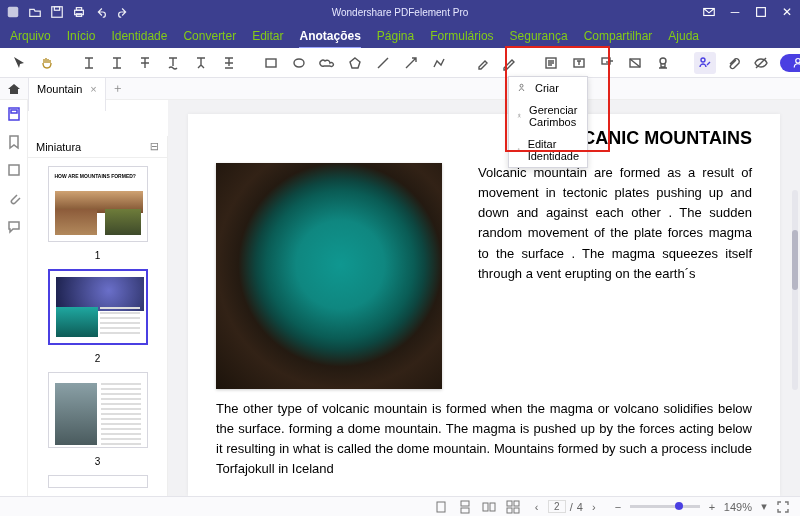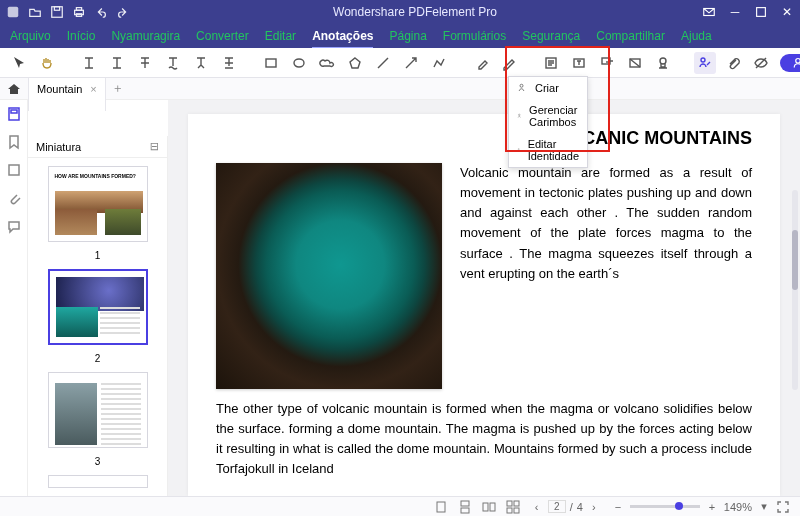--- a/index.html
+++ b/index.html
@@ -1,26 +1,26 @@
 <!DOCTYPE html>
 <html><head>
 <meta charset="utf-8">
 <style>
 * { margin: 0; padding: 0; box-sizing: border-box; }
 body { font-family: "Segoe UI", Arial, sans-serif; font-size: 12px; background: #fff; width: 800px; height: 516px; overflow: hidden; position: relative; }
 
 .titlebar { background: #3c3f8f; height: 24px; display: flex; align-items: center; color: #fff; padding: 0 6px; justify-content: space-between; }
 .titlebar-left { display: flex; align-items: center; gap: 8px; }
 .titlebar-left .ico { width: 14px; height: 14px; display: inline-flex; align-items: center; justify-content: center; opacity: .9; }
-.title-text { position: absolute; left: 50%; transform: translateX(-50%); font-size: 12px; color: #e7e8ff; margin-left: 15px; }
+.title-text { position: absolute; left: 50%; transform: translateX(-50%); font-size: 10px; color: #e7e8ff; }
 .titlebar-right { display: flex; align-items: center; gap: 12px; }
 .win-btn { width: 14px; height: 14px; display: inline-flex; align-items: center; justify-content: center; color: #fff; font-size: 12px; }
 
 .menubar { background: #3c3f8f; height: 24px; display: flex; align-items: center; padding: 0 10px; gap: 16px; }
-.menubar .mitem { color: #22c55e; font-size: 12px; cursor: pointer; position: relative; padding: 3px 0; }
+.menubar .mitem { color: #84cc16; font-size: 12px; cursor: pointer; position: relative; padding: 3px 0; }
 .menubar .mitem.active { color: #fff; font-weight: 600; }
 .menubar .mitem.active::after { content: ""; position: absolute; left: 0; right: 0; bottom: -3px; height: 2px; background: #9aa4ff; }
 
 .toolbar { background: #fff; height: 30px; border-bottom: 1px solid #e4e4ea; display: flex; align-items: center; padding: 0 8px; gap: 8px; position: relative; }
 .tbtn { width: 22px; height: 22px; display: inline-flex; align-items: center; justify-content: center; color: #555; border-radius: 3px; }
 .tbtn svg { width: 16px; height: 16px; }
 .tgroup { display: flex; align-items: center; gap: 6px; }
 .sep { width: 1px; height: 18px; background: #e0e0e6; margin: 0 2px; }
 .user-pill { margin-left: auto; background: #4a3fe2; color: #fff; border-radius: 12px; padding: 3px 12px; display: flex; align-items: center; gap: 6px; font-size: 11px; }
 
@@ -54,21 +54,21 @@
 .t1-h { position:absolute; top:6px; left:6px; font-size:5px; font-weight:700; }
 .t2-top { position:absolute; top:6px; left:6px; width:88px; height:34px; background:radial-gradient(circle at 60% 40%,#6a6fc9,#1a1f4a); }
 .t2-b { position:absolute; bottom:6px; left:6px; width:42px; height:30px; background:linear-gradient(#1fa7a0,#0e5c57); }
 .t2-lines { position:absolute; bottom:6px; right:6px; width:40px; height:30px; background:repeating-linear-gradient(#ddd,#ddd 2px,transparent 2px,transparent 5px); }
 .t3-l { position:absolute; top:10px; left:6px; width:42px; height:62px; background:linear-gradient(#8aa0a6,#4a5b5e); }
 .t3-lines { position:absolute; top:10px; right:6px; width:40px; height:62px; background:repeating-linear-gradient(#ddd,#ddd 2px,transparent 2px,transparent 5px); }
 
 .docarea { flex: 1; background: #f2f2f4; overflow: auto; padding: 14px 20px 0 20px; position: relative; }
 .page { background: #fff; width: 100%; min-height: 100%; padding: 14px 28px 8px 28px; box-shadow: 0 0 4px rgba(0,0,0,.06); }
 .page h1 { font-size: 18px; font-weight: 800; margin-bottom: 14px; text-align: right; }
-.twocol { display: flex; gap: 18px; }
+.twocol { display: flex; gap: 36px; }
 .photo { width: 226px; height: 226px; background: radial-gradient(circle at 55% 45%, #0f9790 0%, #0f8780 25%, #0a5c55 42%, #0d4640 48%, #241a11 58%, #322216 70%, #1c130b 100%); box-shadow: 0 1px 3px rgba(0,0,0,.2); flex: 0 0 auto; }
 .coltext { flex: 1; font-size: 13px; line-height: 1.55; text-align: justify; }
 .fulltext { font-size: 13px; line-height: 1.55; text-align: justify; margin-top: 10px; }
 
 .vscroll { position: absolute; right: 2px; top: 90px; width: 6px; height: 200px; background: #e6e6ec; border-radius: 3px; }
 .vscroll .th { position: absolute; top: 40px; width: 6px; height: 60px; background: #b6b6c4; border-radius: 3px; }
 
 .statusbar { height: 20px; background: #fafafc; border-top: 1px solid #e4e4ea; display: flex; align-items: center; justify-content: flex-end; padding: 0 10px; gap: 10px; font-size: 11px; color: #666; }
 .statusbar .sbtn { width: 14px; height: 14px; display: inline-flex; align-items: center; justify-content: center; }
 .pager { display: flex; align-items: center; gap: 4px; }
@@ -130,21 +130,21 @@
           <rect x="3" y="3" width="10" height="10"></rect>
         </svg>
       </span>
     <span class="win-btn">✕</span>
   </div>
 </div>
 
 <div class="menubar">
   <span class="mitem">Arquivo</span>
   <span class="mitem">Início</span>
-  <span class="mitem">Nyamuragira</span>
+  <span class="mitem">Identidade</span>
   <span class="mitem">Converter</span>
   <span class="mitem">Editar</span>
   <span class="mitem active">Anotações</span>
   <span class="mitem">Página</span>
   <span class="mitem">Formulários</span>
   <span class="mitem">Segurança</span>
   <span class="mitem">Compartilhar</span>
   <span class="mitem">Ajuda</span>
 </div>
 

